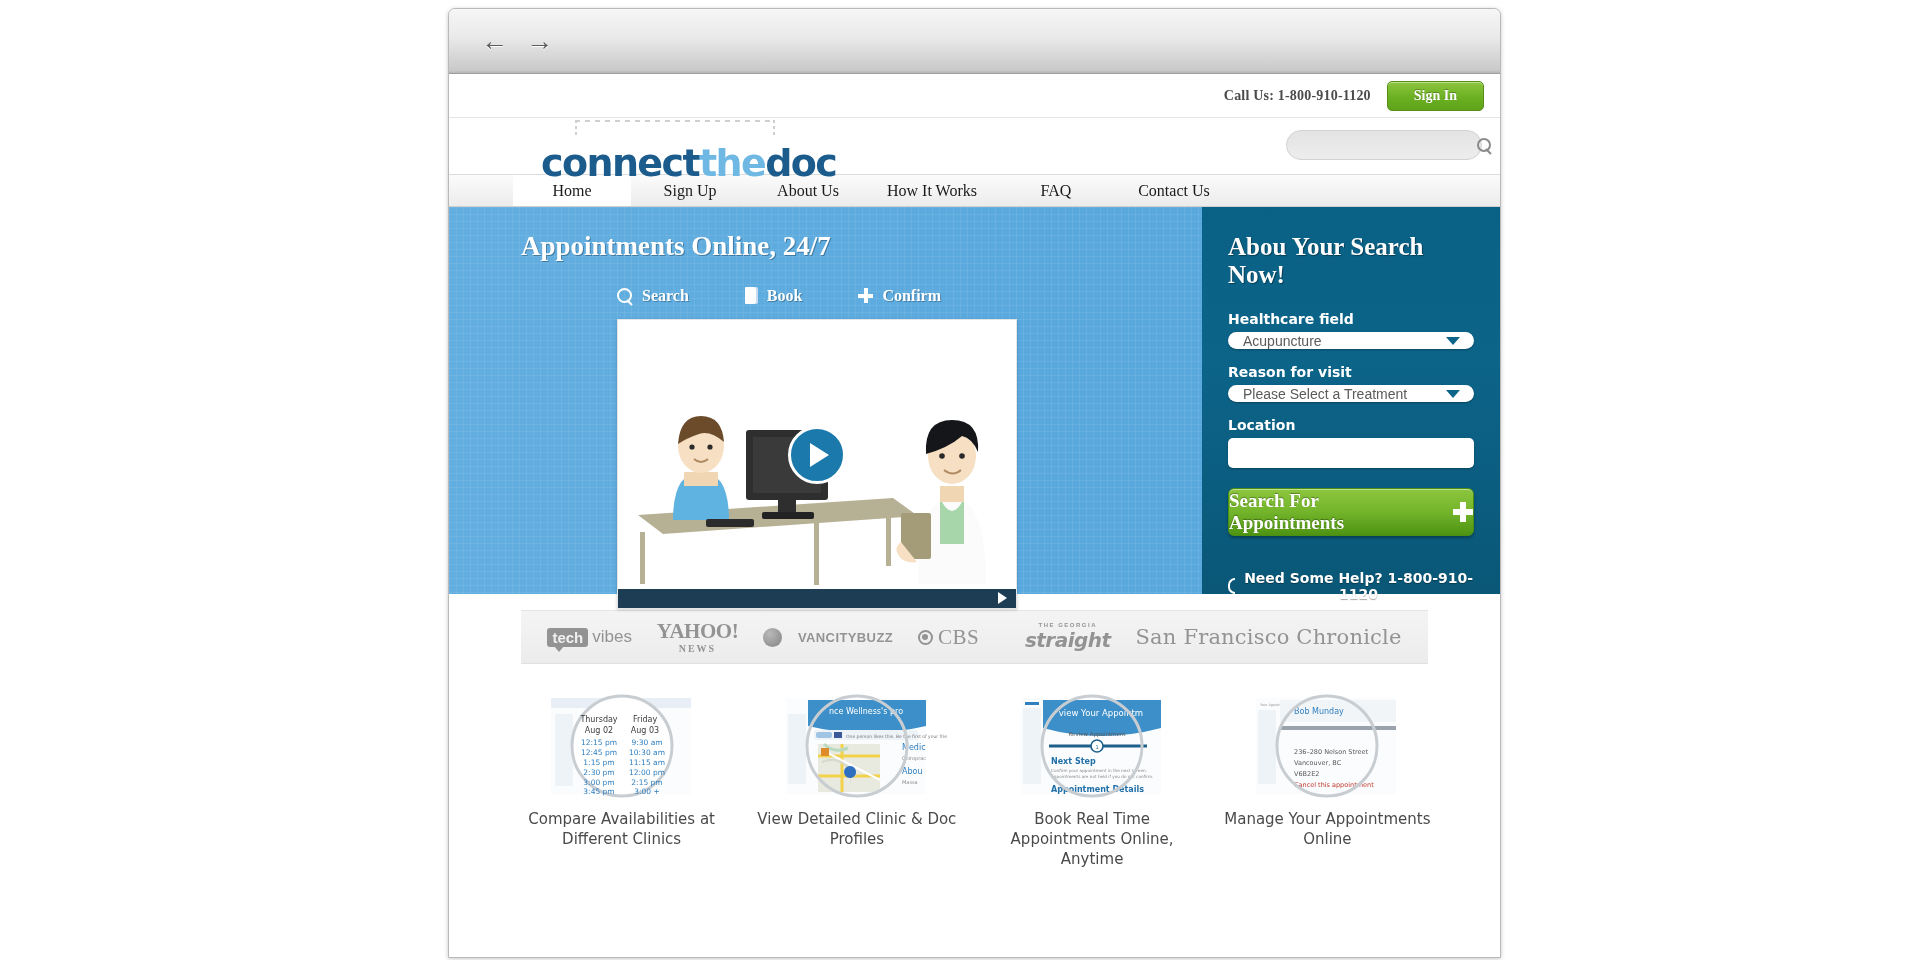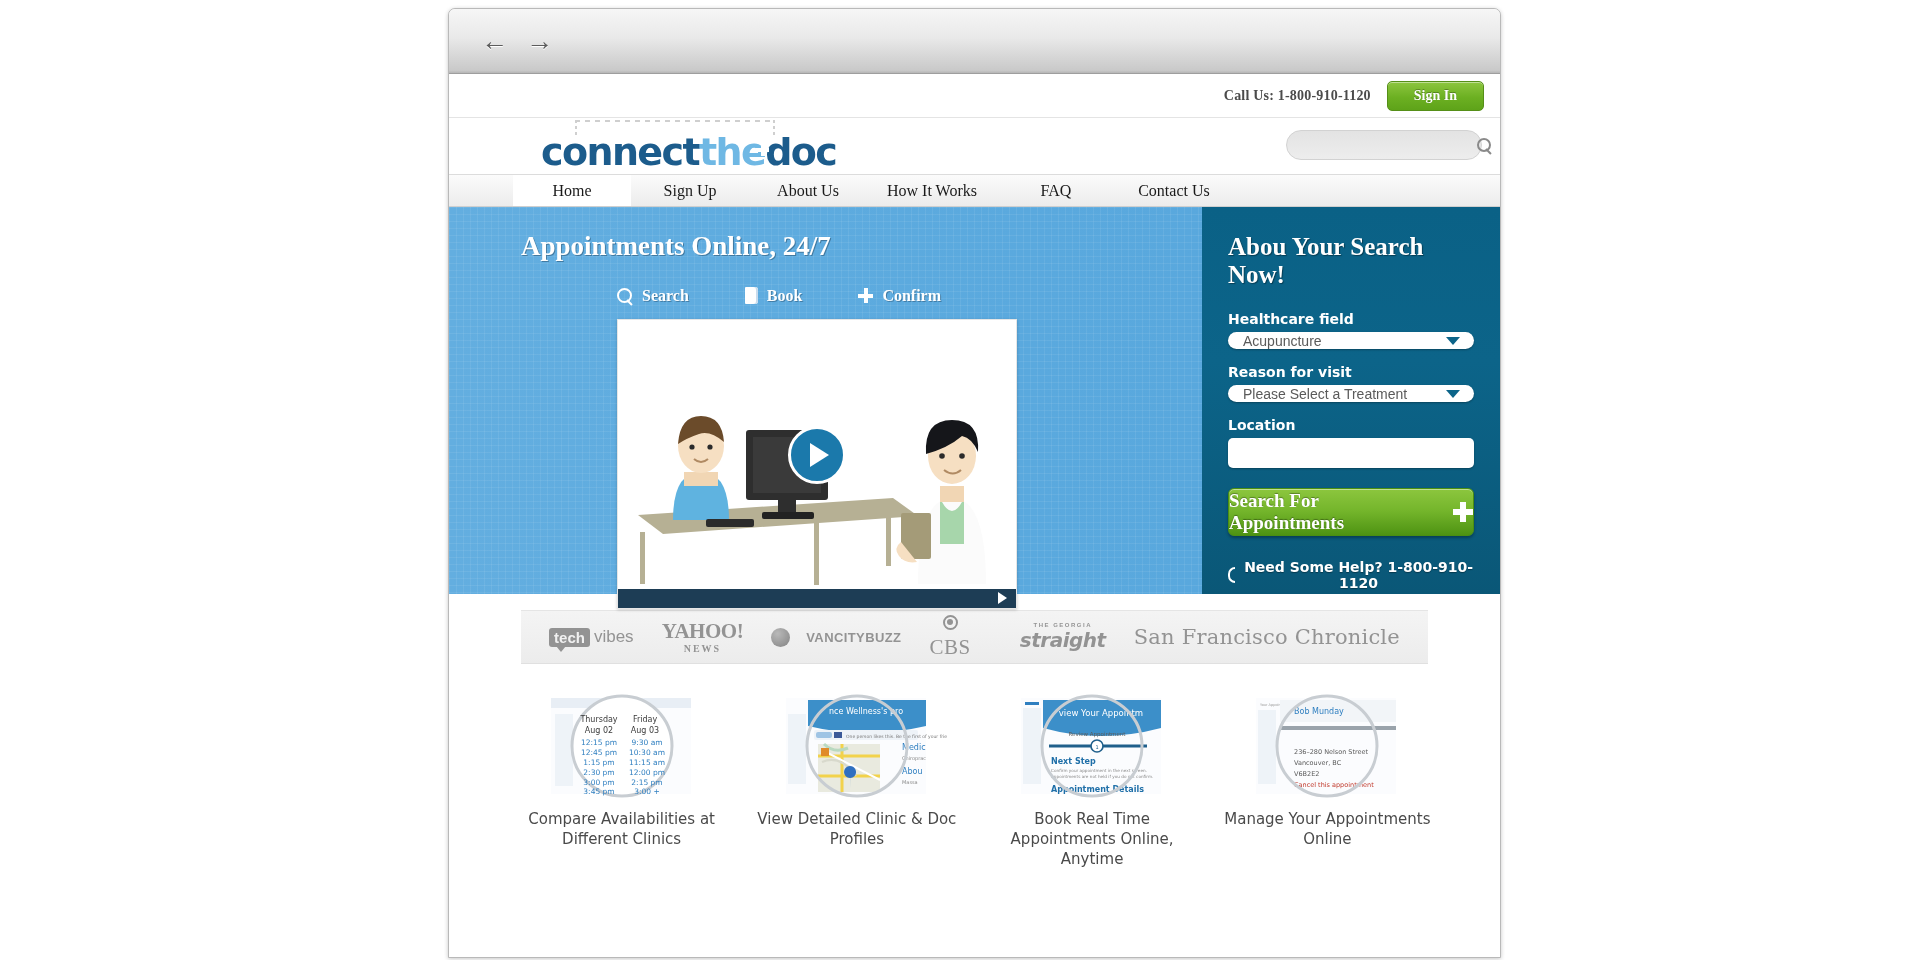--- a/index.html
+++ b/index.html
@@ -46,21 +46,21 @@
     color: #fff; font-weight: bold; font-size: 14px;
     font-family: "Liberation Serif", serif;
     padding: 6px 26px; border-radius: 5px; border: 1px solid #558f18;
     text-shadow: 0 -1px 0 rgba(0,0,0,.3); box-shadow: inset 0 1px 0 rgba(255,255,255,.45);
     cursor: pointer;
   }
 
   
   .logorow { height: 56px; background: #fff; position: relative; }
   .logo {
-    position: absolute; left: 92px; top: 12px;
+    position: absolute; left: 92px; top: 23px;
     font-size: 38px; font-weight: bold; letter-spacing: -1.6px;
     font-family: "DejaVu Sans", sans-serif;
   }
   .logo .c1 { color: #1c5c8c; }
   .logo .c2 { color: #6fb8e4; }
   .logo-dots {
     position: absolute; left: 126px; top: 2px; width: 200px; height: 9px;
     background-image: repeating-linear-gradient(to right,#cfcfcf 0 5px,transparent 5px 10px);
     background-size: 10px 2px; background-repeat: repeat-x; background-position: 0 0;
   }
@@ -201,21 +201,21 @@
     background: linear-gradient(to bottom,#8cc63e 0%,#74b52b 48%,#4e9313 100%);
     border: 1px solid #4b8f11; box-shadow: inset 0 1px 0 rgba(255,255,255,.45), 0 2px 3px rgba(0,0,0,.3);
     display: flex; align-items: center; justify-content: center; gap: 16px;
     font-family: "Liberation Serif", serif; font-weight: bold; font-size: 19px;
     color: #fff; text-shadow: 0 -1px 1px rgba(0,0,0,.35);
   }
   .bigbtn .ic-plus { width: 20px; height: 20px; }
   .bigbtn .ic-plus:before { left: 7px; top: 0; width: 6px; height: 20px; }
   .bigbtn .ic-plus:after  { left: 0; top: 7px; width: 20px; height: 6px; }
   .helpline {
-    margin-top: 23px; text-align: center; color: #fff; font-weight: bold;
+    margin-top: 34px; text-align: center; color: #fff; font-weight: bold;
     font-size: 14px; font-family: "DejaVu Sans", sans-serif;
     display: flex; align-items: center; justify-content: space-between; gap: 8px;
     text-shadow: 0 1px 1px rgba(0,0,0,.35);
   }
   .ic-phone { width: 8px; height: 16px; border: 2px solid #fff; border-right: 0;
               border-radius: 8px 0 0 8px; }
 
   
   .pressband { background: #fff; padding: 16px 0 10px; }
   .press {
@@ -232,21 +232,21 @@
         border-left:5px solid transparent; border-right:5px solid transparent;
         border-top:6px solid #8c8c8c; }
   .p-yahoo { text-align:center; font-family:"Liberation Serif",serif; line-height:1; }
   .p-yahoo .big { font-size: 21px; font-weight: bold; letter-spacing:-.5px; }
   .p-yahoo .sml { font-size: 10px; font-weight: bold; letter-spacing: 2px; margin-top:2px; }
   .p-vcb { display:flex; align-items:center; gap:16px; font-size:13px; font-weight:bold;
            letter-spacing:.4px; }
   .p-vcb .orb { width:19px;height:19px;border-radius:50%;
         background: radial-gradient(circle at 35% 30%, #b5b5b5, #7a7a7a); }
   .p-cbs { display:flex; align-items:center; gap:5px;
-           font-family:"Liberation Serif",serif; font-size:21px; letter-spacing:.5px;flex-direction:column; }
+           font-family:"Liberation Serif",serif; font-size:21px; letter-spacing:.5px; }
   .p-cbs .eye { width:15px;height:15px;border-radius:50%;border:2px solid #8c8c8c;
         display:flex;align-items:center;justify-content:center; }
   .p-cbs .eye:after { content:""; width:6px;height:6px;border-radius:50%;background:#8c8c8c; }
   .p-straight { text-align:center;margin-left:21px; }
   .p-straight .t { font-size:6px; letter-spacing:1.5px; font-weight:bold; }
   .p-straight .b { font-size: 20px; font-weight: bold; font-style: italic;
         letter-spacing:-.5px; font-family:"DejaVu Sans",sans-serif; }
   .p-sfc { font-family:"DejaVu Serif",serif; font-size:21px; letter-spacing:.2px; }
 
   

